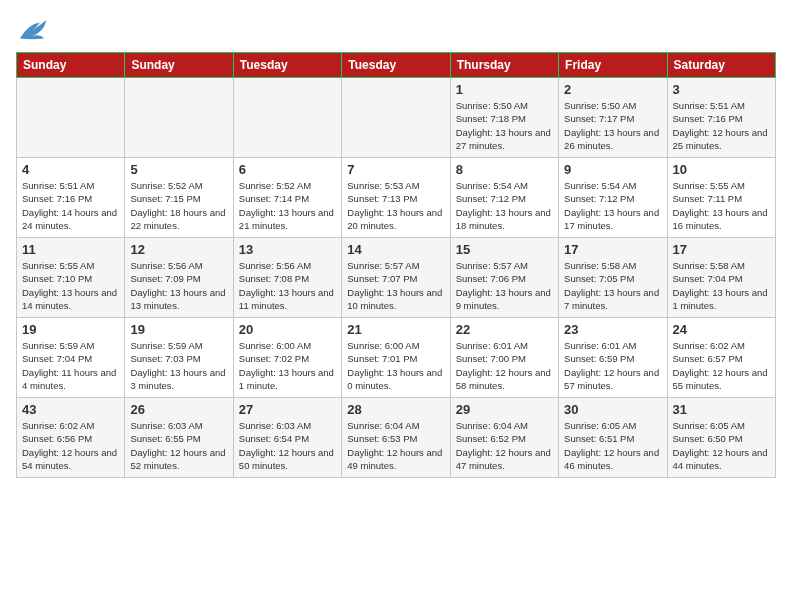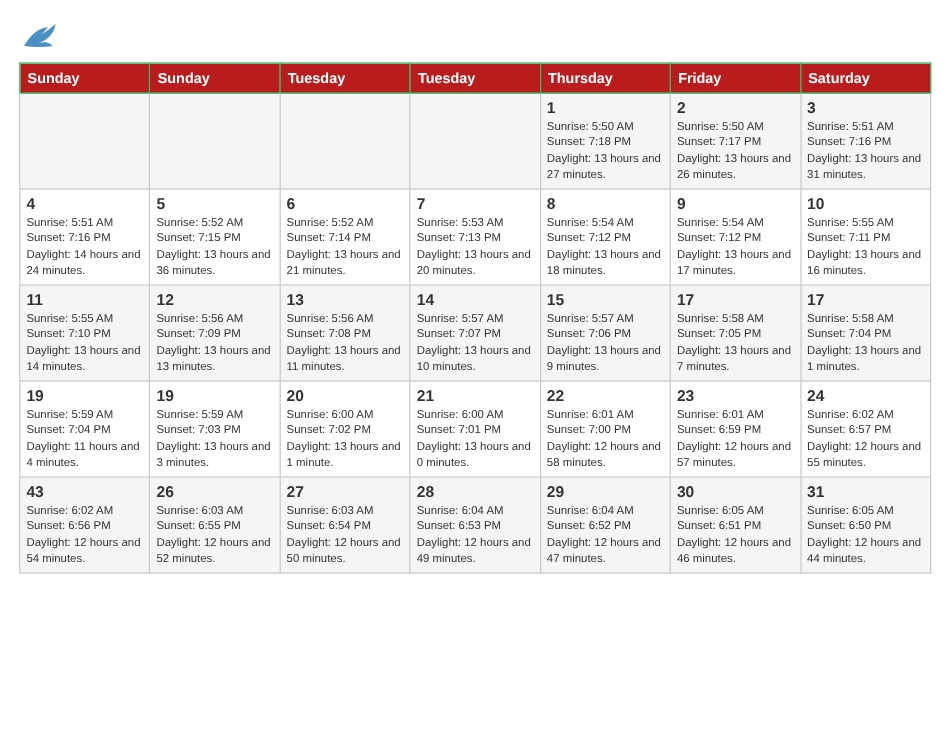--- a/index.html
+++ b/index.html
@@ -144,39 +144,39 @@
           <div>Sunrise: 5:50 AM</div>
           <div>Sunset: 7:17 PM</div>
           <div>Daylight: 13 hours and 26 minutes.</div>
         </div>
         </td>
         <td>
           <span class="day-num">3</span>
         <div class="day-info">
           <div>Sunrise: 5:51 AM</div>
           <div>Sunset: 7:16 PM</div>
-          <div>Daylight: 13 hours and 31 minutes.</div>
+          <div>Daylight: 12 hours and 25 minutes.</div>
         </div>
         </td>
       </tr>
       <tr>
         <td>
           <span class="day-num">4</span>
         <div class="day-info">
           <div>Sunrise: 5:51 AM</div>
           <div>Sunset: 7:16 PM</div>
           <div>Daylight: 14 hours and 24 minutes.</div>
         </div>
         </td>
         <td>
           <span class="day-num">5</span>
         <div class="day-info">
           <div>Sunrise: 5:52 AM</div>
           <div>Sunset: 7:15 PM</div>
-          <div>Daylight: 13 hours and 36 minutes.</div>
+          <div>Daylight: 18 hours and 22 minutes.</div>
         </div>
         </td>
         <td>
           <span class="day-num">6</span>
         <div class="day-info">
           <div>Sunrise: 5:52 AM</div>
           <div>Sunset: 7:14 PM</div>
           <div>Daylight: 13 hours and 21 minutes.</div>
         </div>
         </td>

